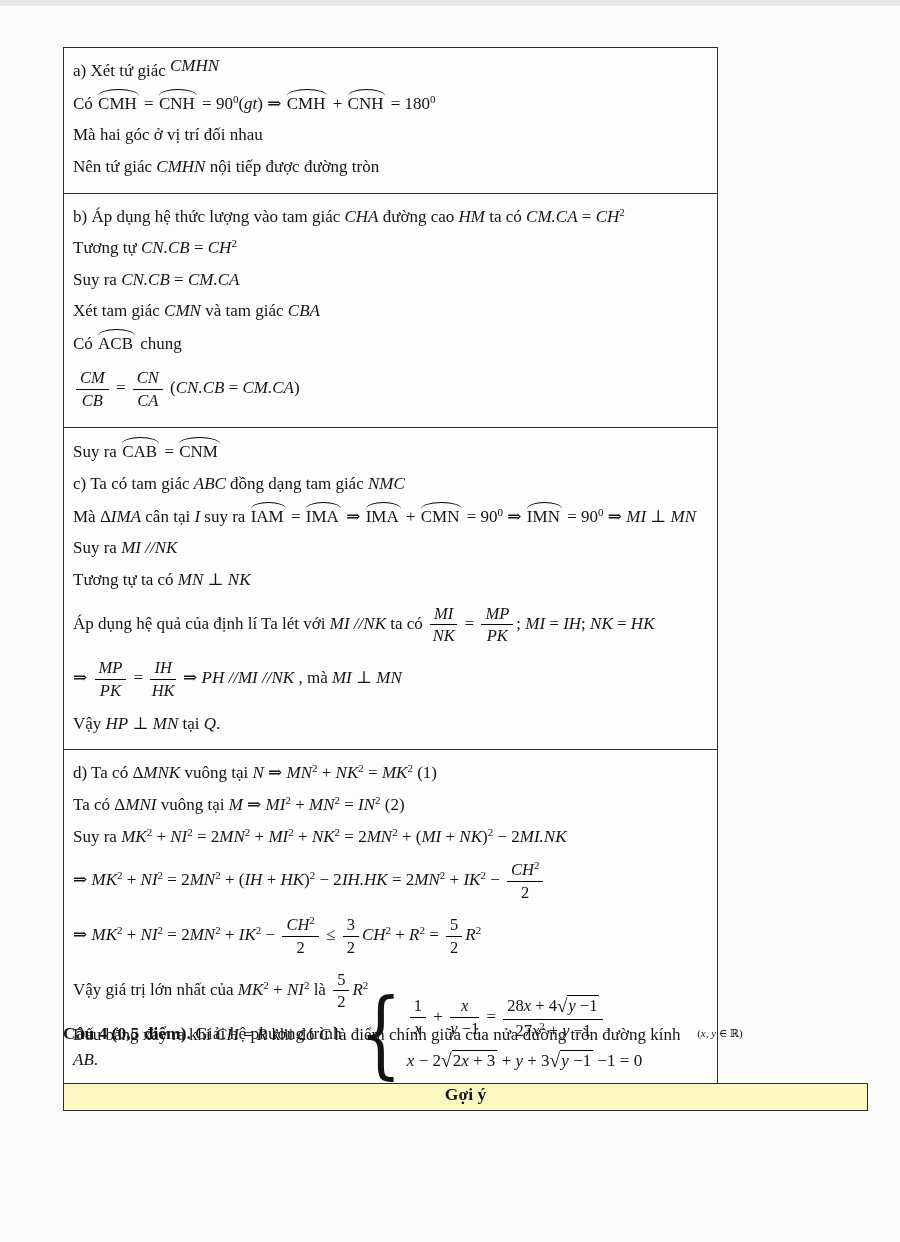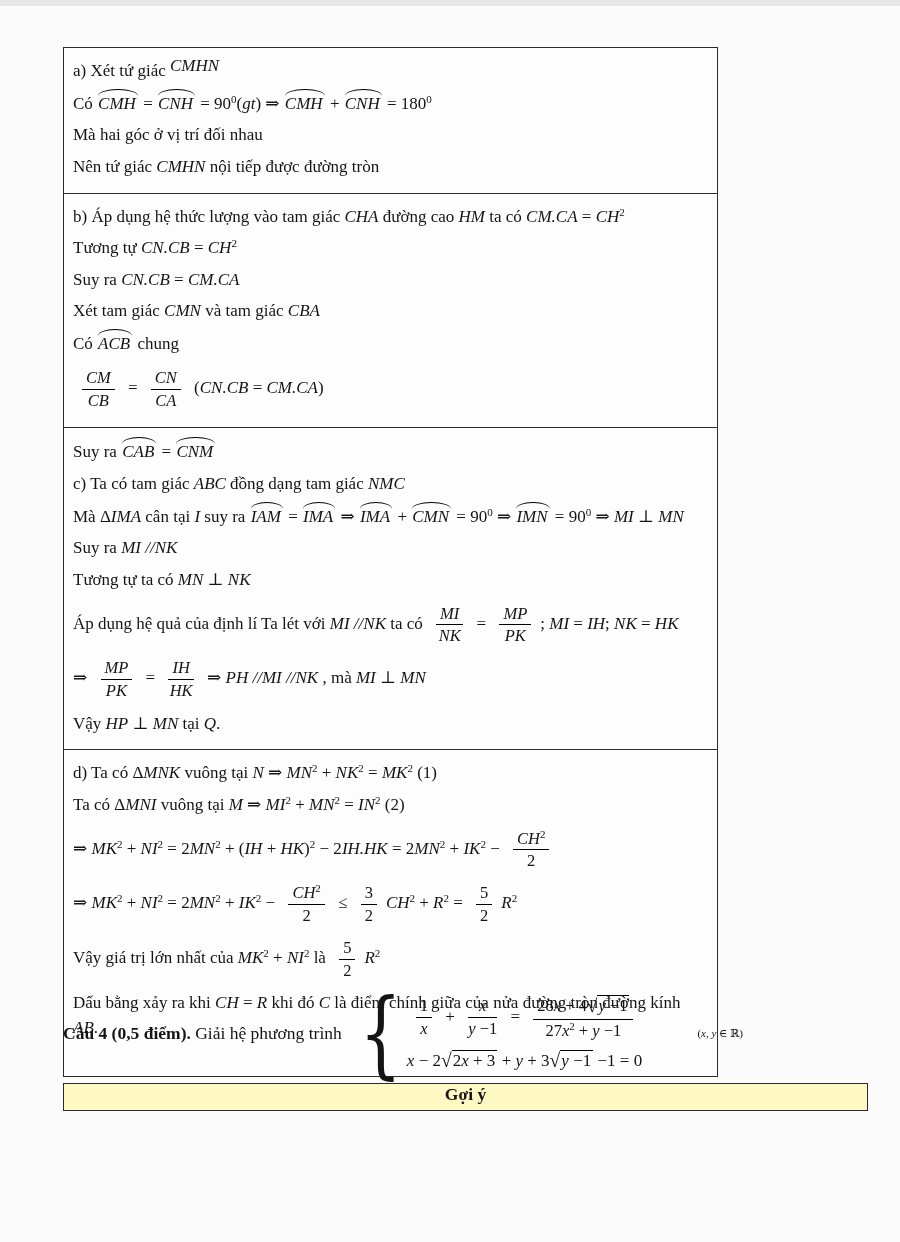--- a/index.html
+++ b/index.html
@@ -17,24 +17,24 @@
   .section:last-child{border-bottom:none}
   #sec-a{min-height:117px}
   #sec-b{min-height:220px}
   #sec-c{min-height:278px}
   #sec-d{min-height:316px}
   .line{margin:7px 0;font-size:17px;line-height:1.45}
   .line.tall{margin:10px 0}
   sup{font-size:11px;line-height:0;vertical-align:6px}
   i{font-style:italic}
   .raise{position:relative;top:-5px}
-  .frac{display:inline-block;vertical-align:middle;text-align:center;line-height:1.2;margin:1px 9px;font-size:16.5px}
+  .frac{display:inline-block;vertical-align:middle;text-align:center;line-height:1.2;margin:1px 3px;font-size:16.5px}
   .frac .num{display:block;border-bottom:1.4px solid #000;padding:0 4px 1px}
   .frac .den{display:block;padding-top:1px}
-  .arc{position:relative;display:inline-block;font-style:italic;padding:1px 3px 0 1px}
+  .arc{position:relative;display:inline-block;padding:1px 3px 0 1px}
   .arc::before{content:"";position:absolute;left:1px;right:1px;top:-2px;height:6px;
     border-top:1.5px solid #000;border-radius:50% 50% 0 0/100% 100% 0 0}
   .sqrt{white-space:nowrap}
   .sqrt .rad{font-size:1.15em;vertical-align:-1px}
   .sqrt .bar{border-top:1.4px solid #000;padding:0 2px 0 1px}
   .q4{position:absolute;left:63px;top:990px;width:790px;display:flex;align-items:center}
   .q4-text{font-size:17.5px;white-space:nowrap}
   .q4-label{font-weight:bold}
   .system{display:flex;align-items:center;margin-left:8px}
   .brace{font-size:96px;font-weight:400;line-height:.9;font-family:"DejaVu Serif",serif;
@@ -78,20 +78,21 @@
       <p class="line">Suy ra <i>MI //NK</i></p>
       <p class="line">Tương tự ta có <i>MN</i> ⊥ <i>NK</i></p>
       <p class="line tall">Áp dụng hệ quả của định lí Ta lét với <i>MI //NK</i> ta có <span class="frac"><span class="num"><i>MI</i></span><span class="den"><i>NK</i></span></span> = <span class="frac"><span class="num"><i>MP</i></span><span class="den"><i>PK</i></span></span>; <i>MI</i> = <i>IH</i>; <i>NK</i> = <i>HK</i></p>
       <p class="line tall">⇒ <span class="frac"><span class="num"><i>MP</i></span><span class="den"><i>PK</i></span></span> = <span class="frac"><span class="num"><i>IH</i></span><span class="den"><i>HK</i></span></span> ⇒ <i>PH //MI //NK</i> , mà <i>MI</i> ⊥ <i>MN</i></p>
       <p class="line">Vậy <i>HP</i> ⊥ <i>MN</i>  tại <i>Q</i>.</p>
     </div>
 
     <div class="section" id="sec-d">
       <p class="line">d) Ta có Δ<i>MNK</i>  vuông tại <i>N</i> ⇒ <i>MN</i><sup>2</sup> + <i>NK</i><sup>2</sup> = <i>MK</i><sup>2</sup> (1)</p>
       <p class="line">Ta có Δ<i>MNI</i>  vuông tại <i>M</i> ⇒ <i>MI</i><sup>2</sup> + <i>MN</i><sup>2</sup> = <i>IN</i><sup>2</sup> (2)</p>
+      <p class="line">Suy ra <i>MK</i><sup>2</sup> + <i>NI</i><sup>2</sup> = 2<i>MN</i><sup>2</sup> + <i>MI</i><sup>2</sup> + <i>NK</i><sup>2</sup> = 2<i>MN</i><sup>2</sup> + (<i>MI</i> + <i>NK</i>)<sup>2</sup> − 2<i>MI.NK</i></p>
       <p class="line tall">⇒ <i>MK</i><sup>2</sup> + <i>NI</i><sup>2</sup> = 2<i>MN</i><sup>2</sup> + (<i>IH</i> + <i>HK</i>)<sup>2</sup> − 2<i>IH.HK</i> = 2<i>MN</i><sup>2</sup> + <i>IK</i><sup>2</sup> − <span class="frac"><span class="num"><i>CH</i><sup>2</sup></span><span class="den">2</span></span></p>
       <p class="line tall">⇒ <i>MK</i><sup>2</sup> + <i>NI</i><sup>2</sup> = 2<i>MN</i><sup>2</sup> + <i>IK</i><sup>2</sup> − <span class="frac"><span class="num"><i>CH</i><sup>2</sup></span><span class="den">2</span></span> ≤ <span class="frac"><span class="num">3</span><span class="den">2</span></span><i>CH</i><sup>2</sup> + <i>R</i><sup>2</sup> = <span class="frac"><span class="num">5</span><span class="den">2</span></span><i>R</i><sup>2</sup></p>
       <p class="line tall">Vậy giá trị lớn nhất của <i>MK</i><sup>2</sup> + <i>NI</i><sup>2</sup>  là <span class="frac"><span class="num">5</span><span class="den">2</span></span><i>R</i><sup>2</sup></p>
       <p class="line">Dấu bằng xảy ra khi <i>CH</i> = <i>R</i>  khi đó <i>C</i>  là điểm chính giữa của nửa đường tròn đường kính <i>AB</i>.</p>
     </div>
 
   </div>
 
   <div class="q4">
     <span class="q4-text"><b class="q4-label">Câu 4 (0,5 điểm).</b> <span class="q4-intro">Giải hệ phương trình</span></span>

